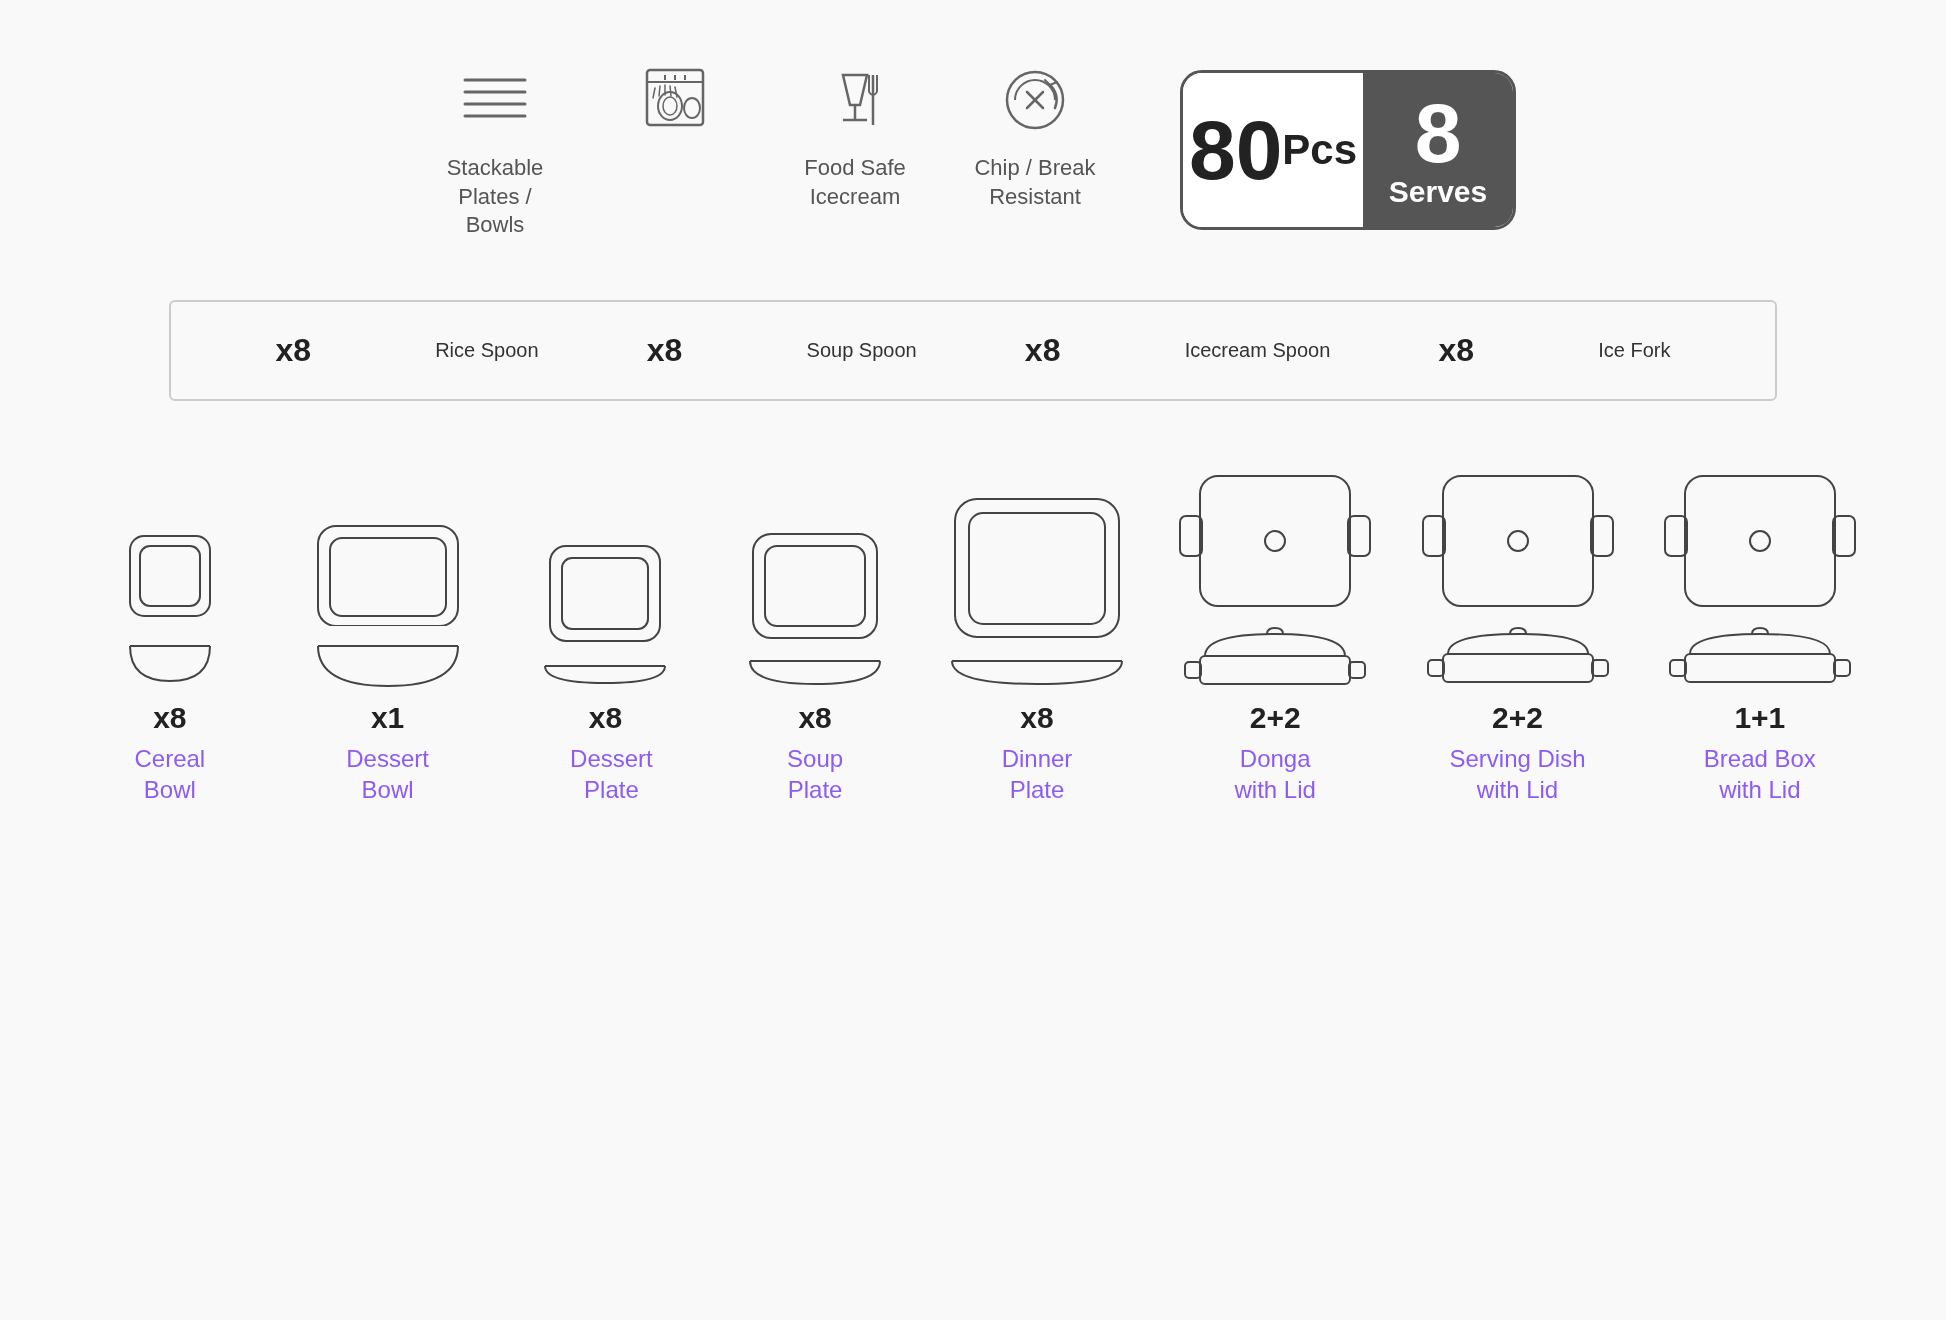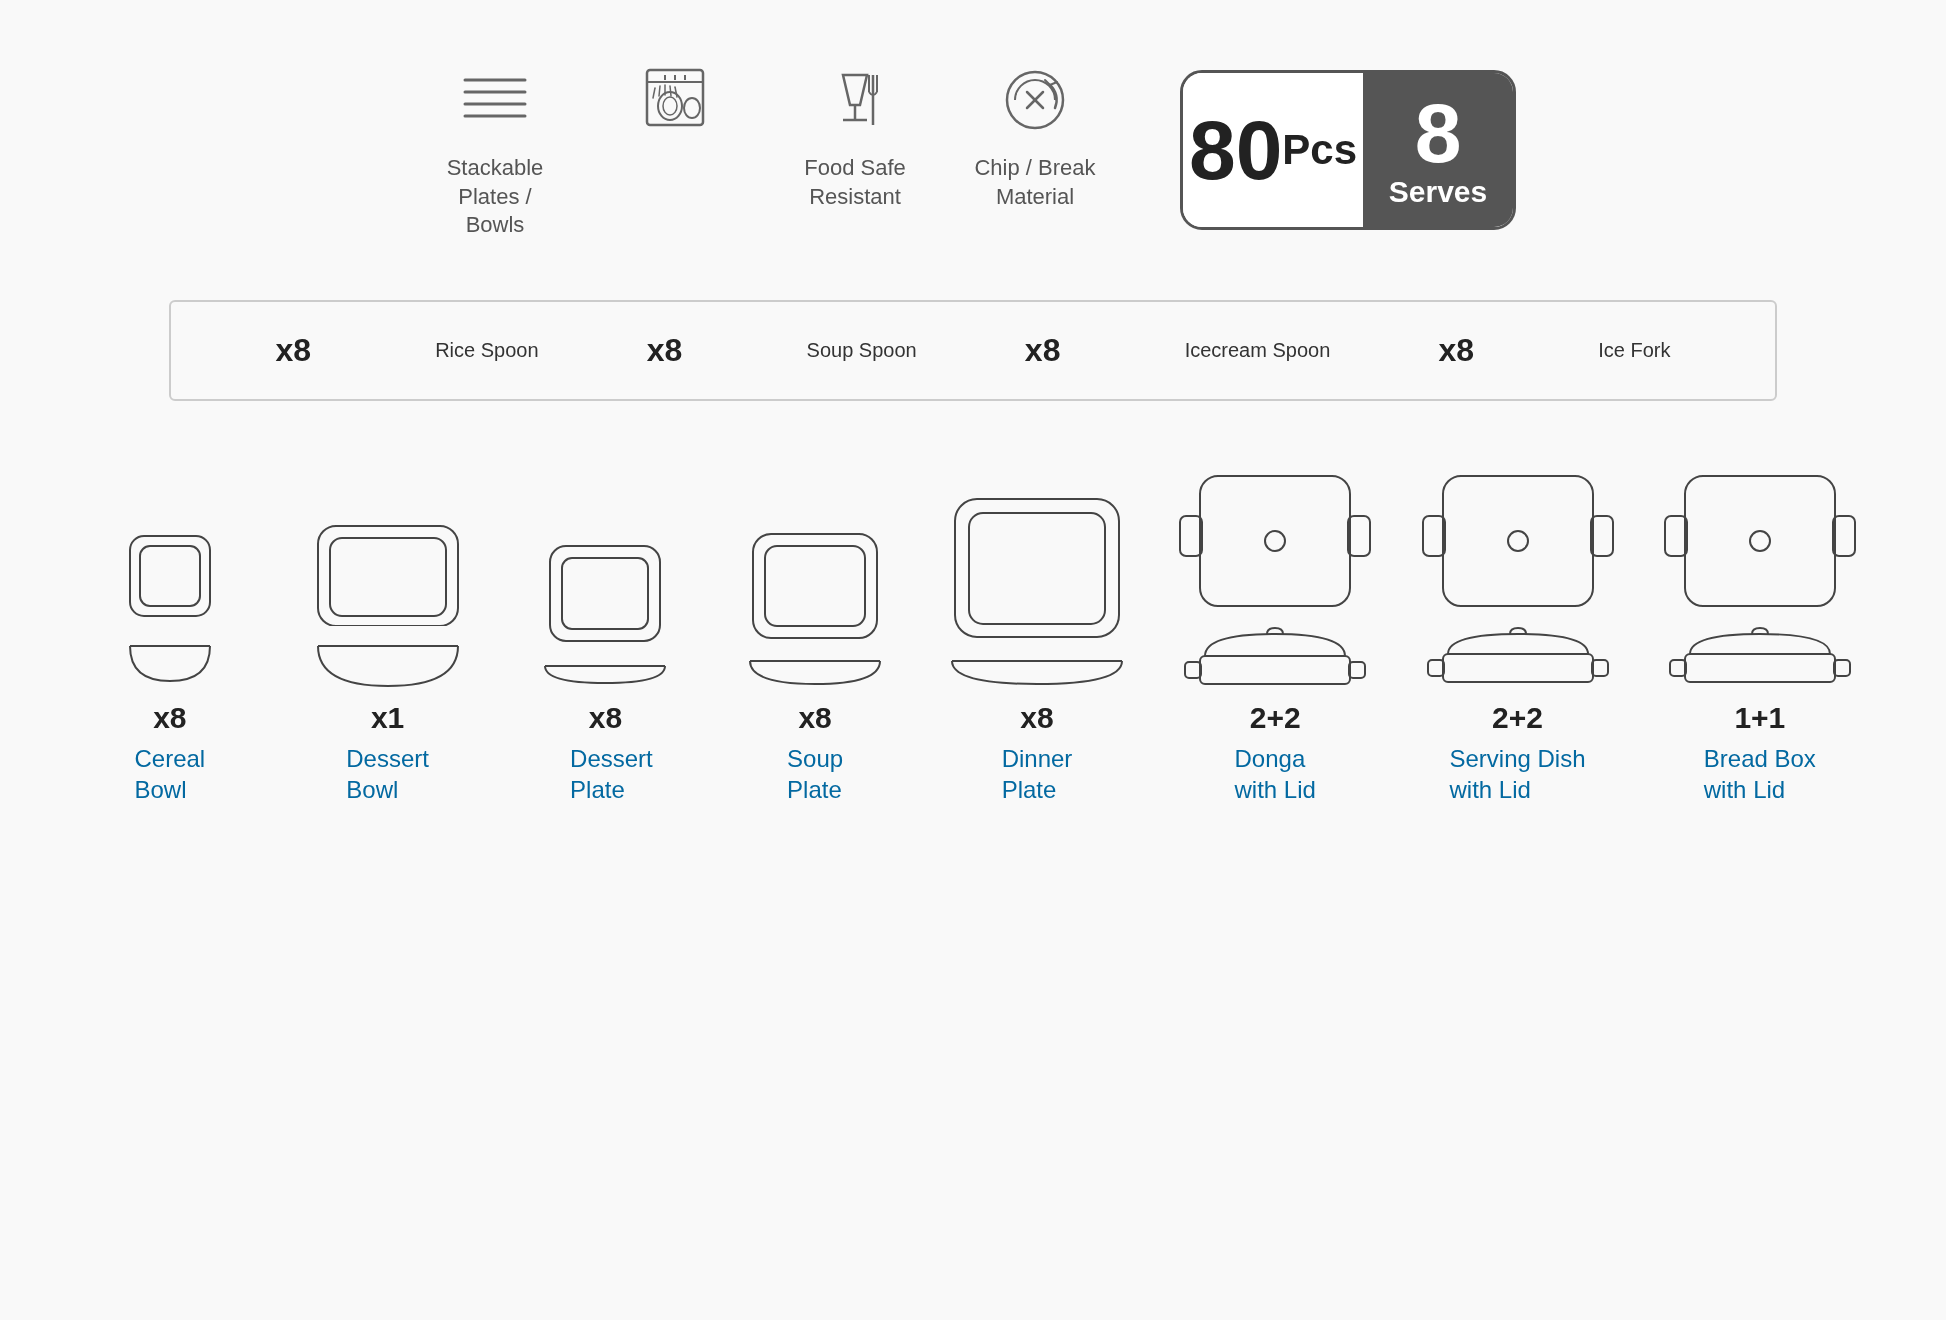--- a/index.html
+++ b/index.html
@@ -181,21 +181,22 @@
 
     .product-quantity {
       font-size: 30px;
       font-weight: 900;
       color: #222;
       margin-bottom: 8px;
     }
 
     .product-name {
       font-size: 24px;
-      color: #0369a1;
+      color: #8b5cf6;
+      text-align: center;
       line-height: 1.3;
     }
 
     
     svg.product-svg {
       stroke: #444;
       fill: none;
       stroke-width: 2;
     }
   </style>
@@ -253,40 +254,40 @@
             <line x1="40" y1="45" x2="40" y2="60" stroke="#666" stroke-width="2.5"></line>
             <line x1="28" y1="60" x2="52" y2="60" stroke="#666" stroke-width="2.5"></line>
 
             <line x1="58" y1="15" x2="58" y2="65" stroke="#666" stroke-width="2.5"></line>
             <line x1="54" y1="15" x2="54" y2="32" stroke="#666" stroke-width="2"></line>
             <line x1="62" y1="15" x2="62" y2="32" stroke="#666" stroke-width="2"></line>
             <path d="M54 32 Q58 38 62 32" stroke="#666" stroke-width="2" fill="none"></path>
           </svg>
         </div>
         <span class="feature-label" style="white-space:pre-line;">Food Safe
-Resistant</span>
+Icecream</span>
       </div>
 
       <div class="feature-item">
         <div class="feature-icon">
           <svg viewBox="0 0 80 80" xmlns="http://www.w3.org/2000/svg">
 
             <circle cx="40" cy="40" r="28" stroke="#666" stroke-width="2.5"></circle>
 
             <path d="M20 40 A20 20 0 0 1 60 40" stroke="#666" stroke-width="2" fill="none"></path>
 
             <path d="M55 25 Q65 35 60 48" stroke="#666" stroke-width="2.5" fill="none" stroke-linecap="round"></path>
             <path d="M55 25 L50 20 M55 25 L62 22" stroke="#666" stroke-width="2" fill="none" stroke-linecap="round"></path>
 
             <line x1="32" y1="32" x2="48" y2="48" stroke="#666" stroke-width="2.5" stroke-linecap="round"></line>
             <line x1="48" y1="32" x2="32" y2="48" stroke="#666" stroke-width="2.5" stroke-linecap="round"></line>
           </svg>
         </div>
         <span class="feature-label" style="white-space:pre-line;">Chip / Break
-Material</span>
+Resistant</span>
       </div>
 
     </div>
 
     <div class="serves-badge">
       <div class="serves-left">
         <span class="big-num">80</span>
         <span class="pcs">Pcs</span>
       </div>
       <div class="serves-right">

